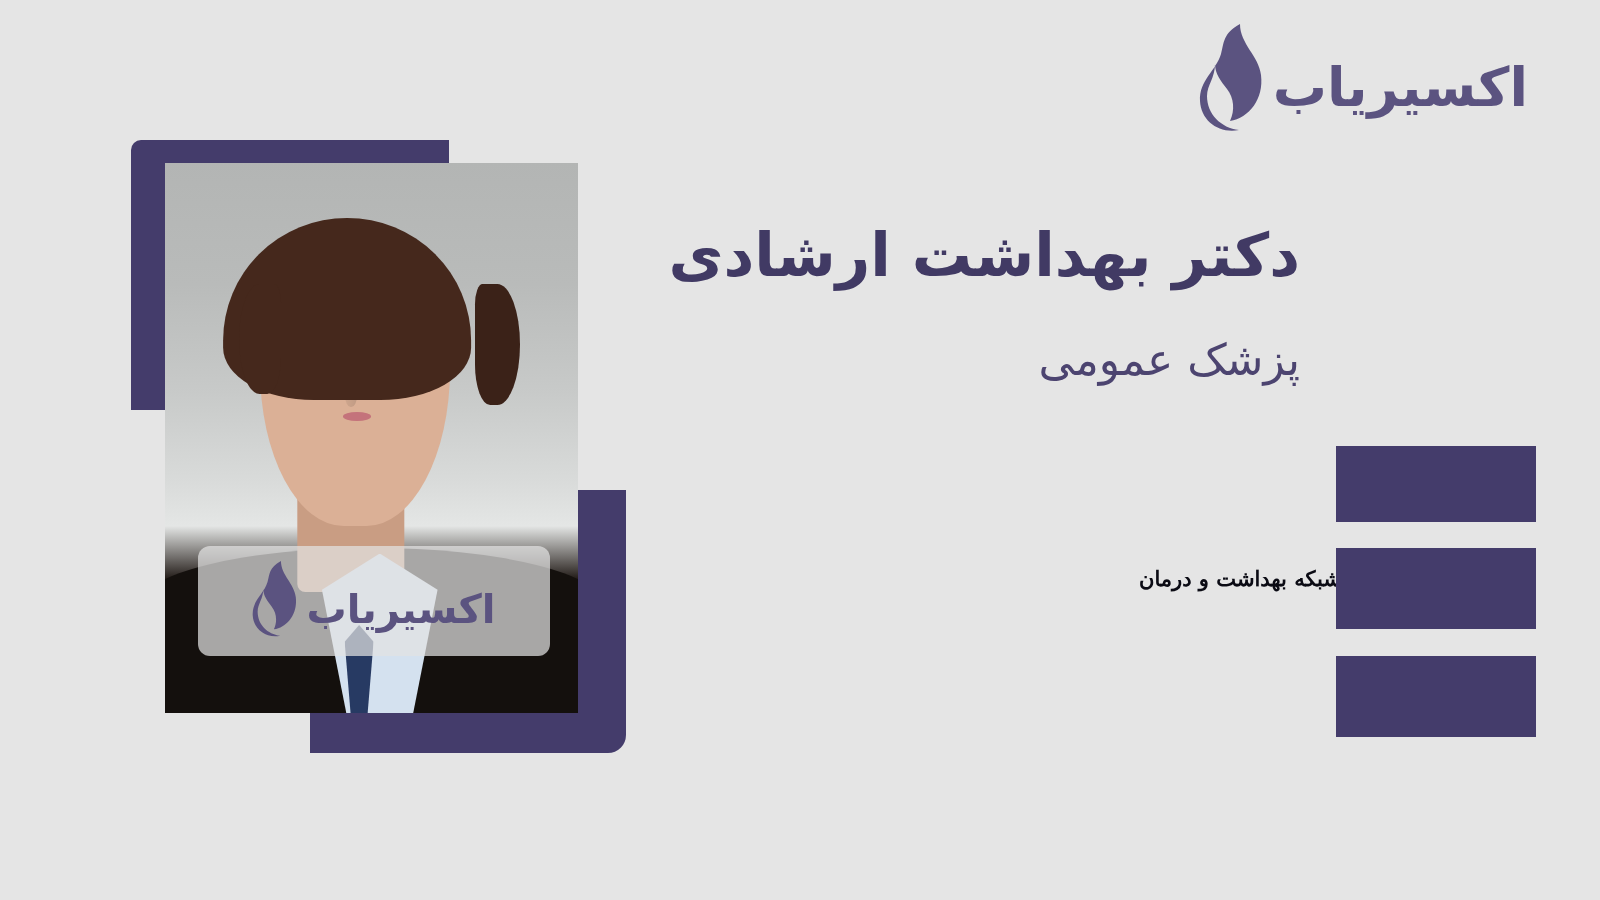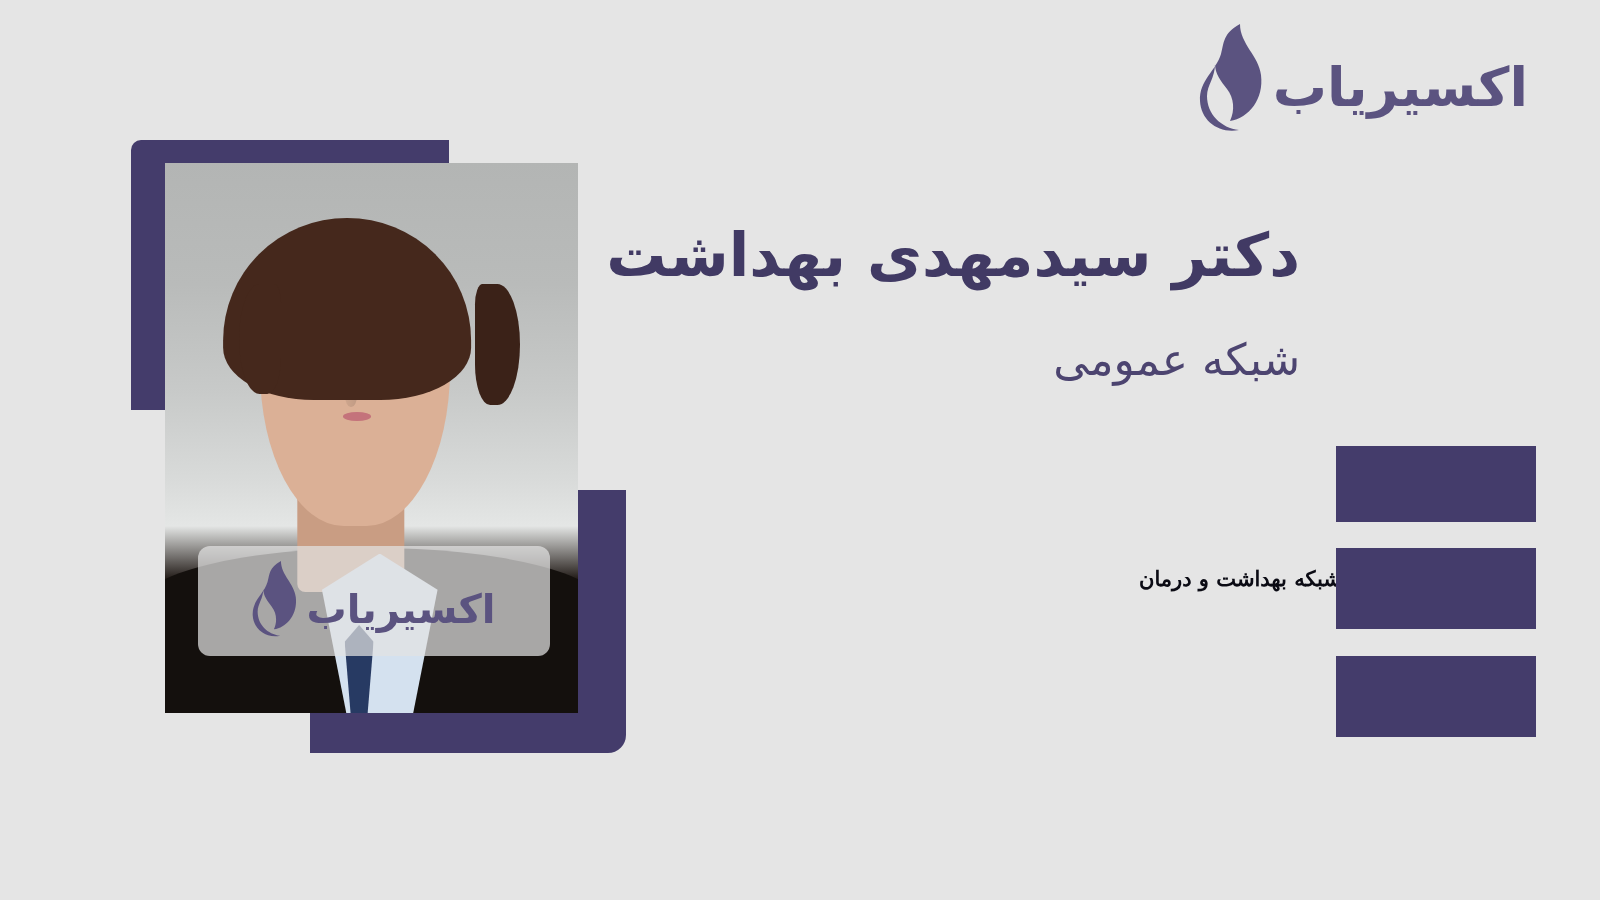--- a/index.html
+++ b/index.html
@@ -262,22 +262,22 @@
         <span class="wm-word">اکسیریاب</span>
         <span>
           <svg class="wm-flame" viewBox="0 0 68 112" xmlns="http://www.w3.org/2000/svg" aria-hidden="true">
             <path d="M41 2 C41 22 60 34 62 53 C65 77 50 96 31 99 C36 88 35 76 28 67 C22 59 16 52 16 42 C16 56 8 63 8 74 C8 92 22 106 40 108 C20 112 2 99 1 79 C0 58 17 49 22 32 C25 21 24 11 41 2 Z" fill="#5b5380"></path>
           </svg>
         </span>
       </div>
     </div>
   </div>
 
-  <div class="doctor-name">دکتر سیدمهدی بهداشت</div>
-  <div class="doctor-specialty">شبکه عمومی</div>
+  <div class="doctor-name">دکتر بهداشت ارشادی</div>
+  <div class="doctor-specialty">پزشک عمومی</div>
   <div class="network-label">شبکه بهداشت و درمان</div>
 
   <div class="bars">
     <div class="bar b1"></div>
     <div class="bar b2"></div>
     <div class="bar b3"></div>
   </div>
 
 </div>
 

